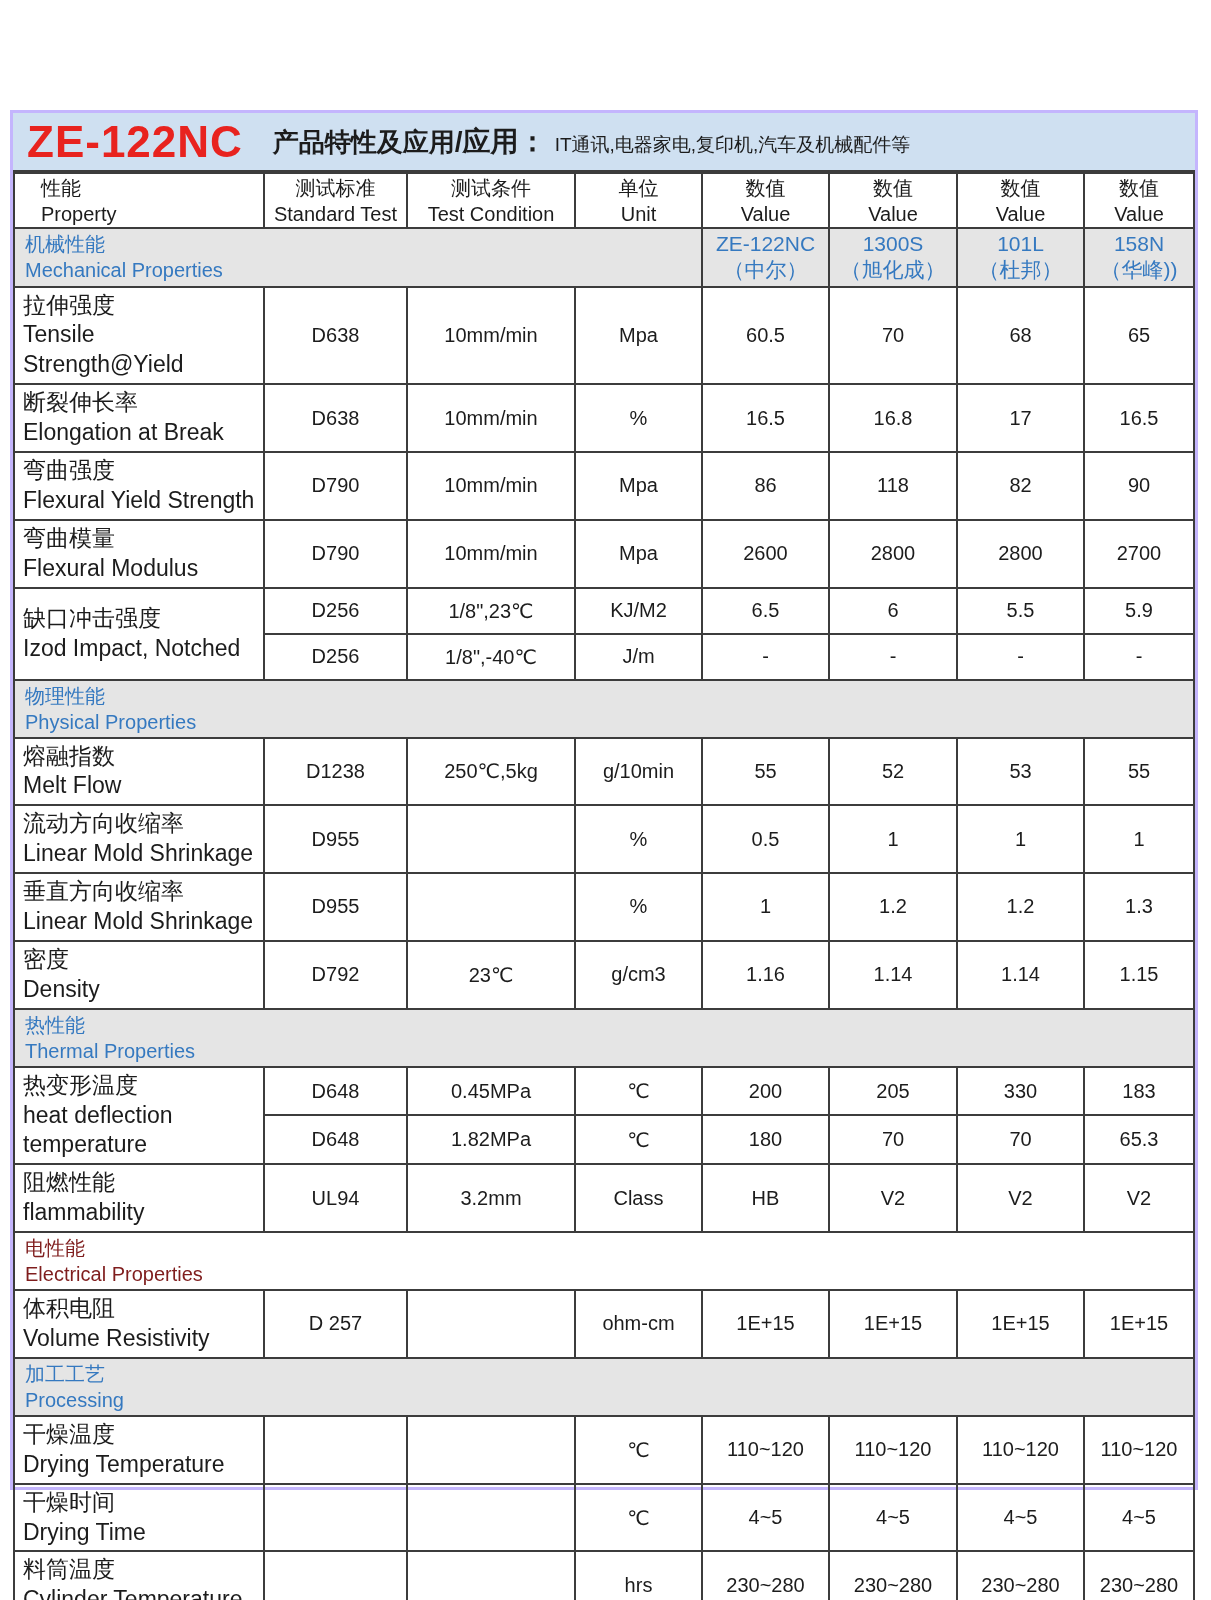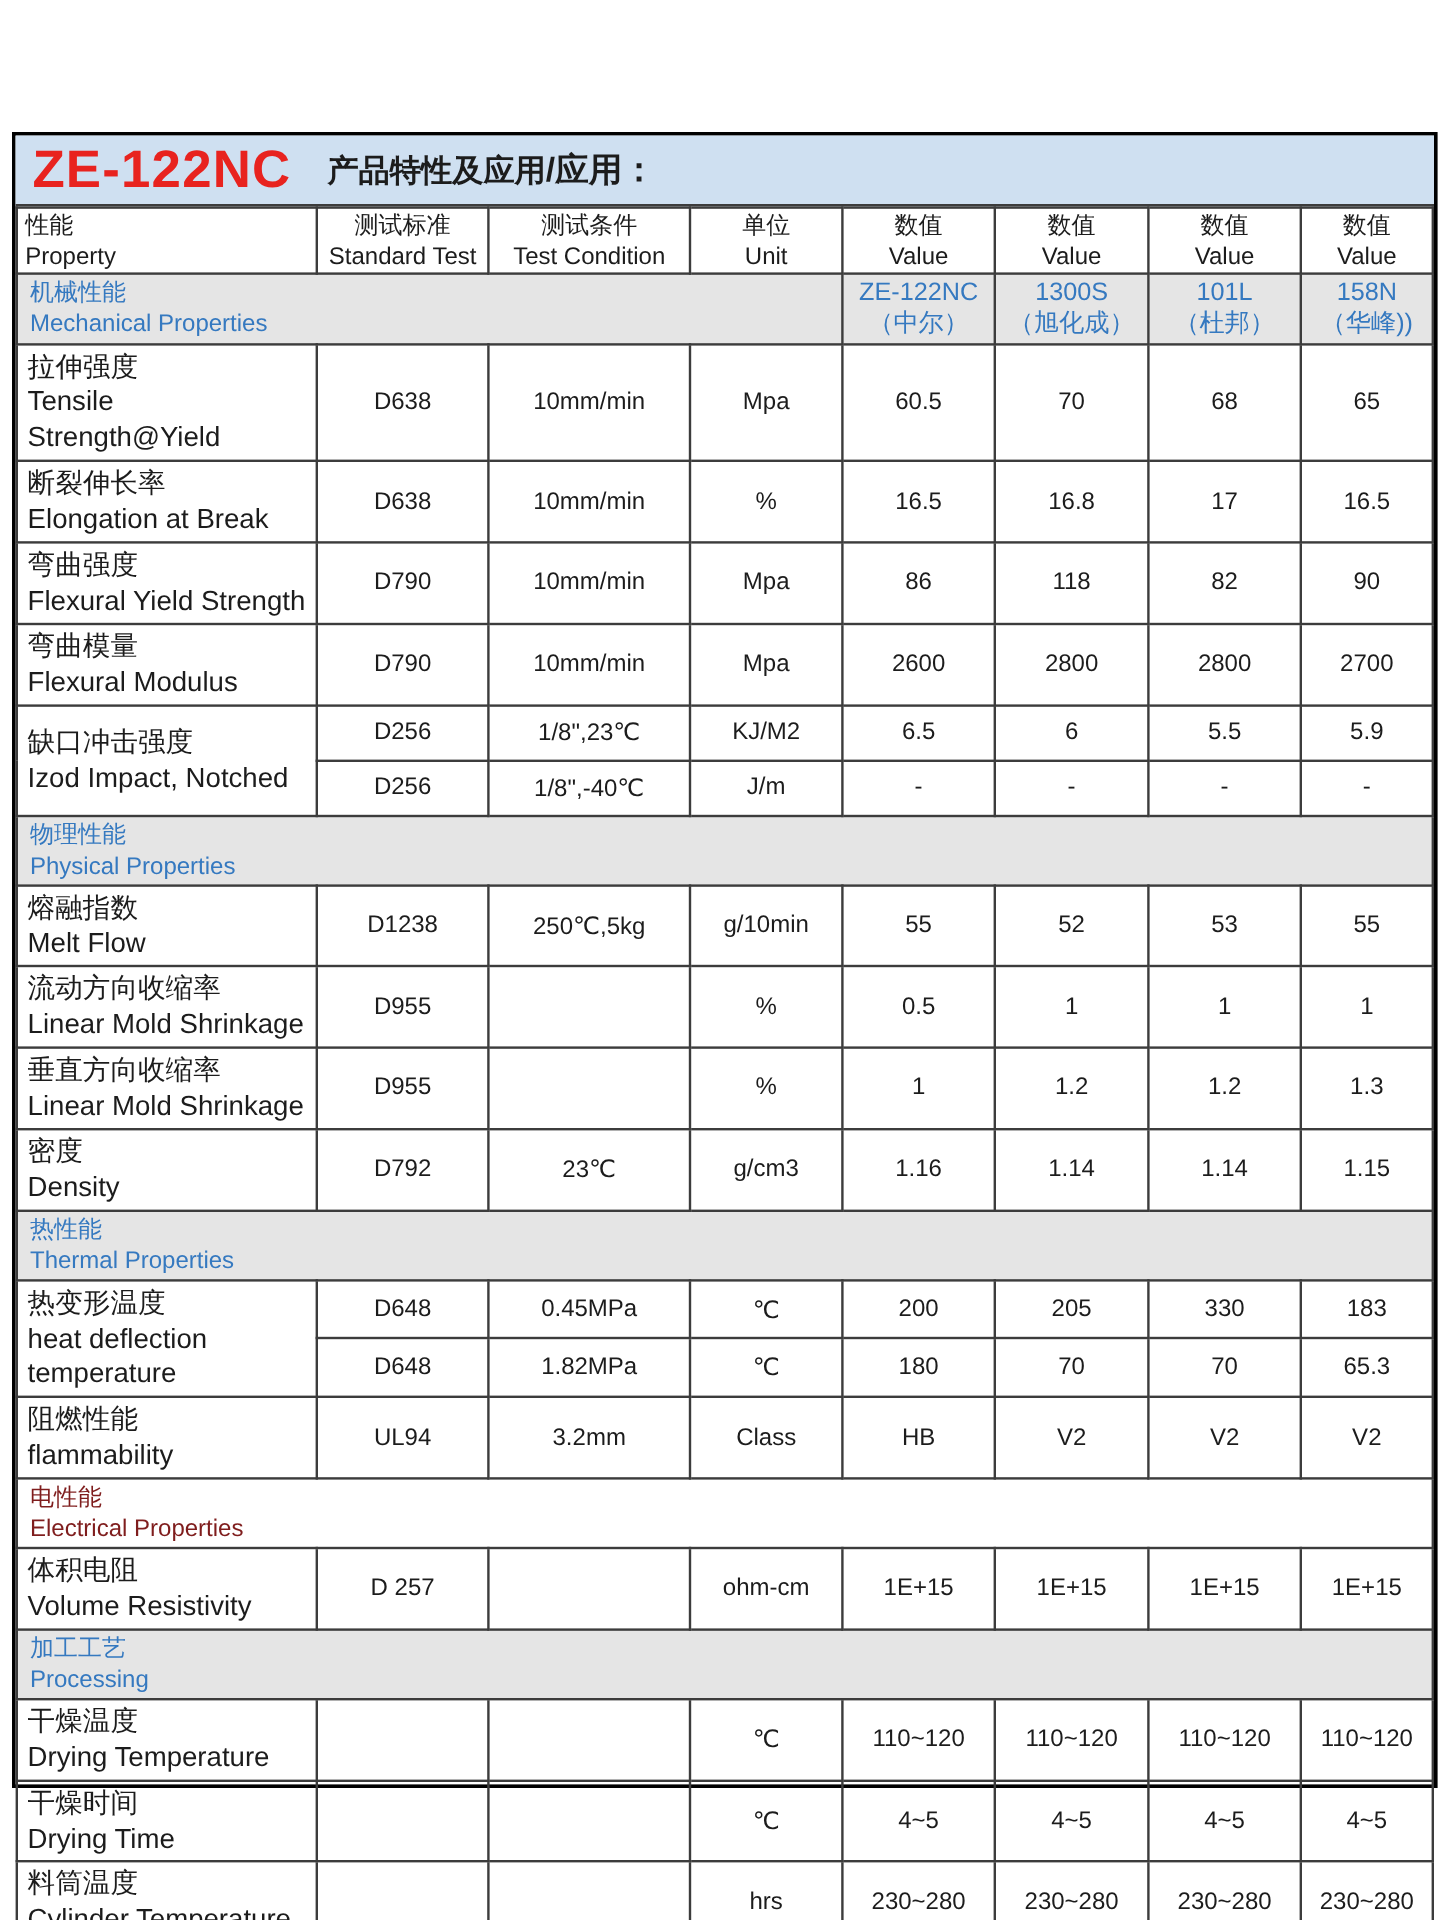--- a/index.html
+++ b/index.html
@@ -10,21 +10,21 @@
     color:#1c1c1c;
   }
   .page-title{
     margin-top:16px; height:92px;
     text-align:center;
     font-size:64px; font-weight:700; letter-spacing:10px;
     color:#3aa2d6;
   }
   .sheet{
     margin:110px 13px 0 10px;
-    border:3px solid #000000;
+    border:3px solid #c4b5fd;
     height:1380px;
     display:flex; flex-direction:column;
     background:#ffffff;
   }
   .product-header{
     height:59px; flex:0 0 59px;
     background:#cfe0f1;
     display:flex; align-items:center;
     padding:0 14px;
     border-bottom:2px solid #3c3c3c;
@@ -42,21 +42,21 @@
     width:100%; border-collapse:collapse; table-layout:fixed;
   }
   table.props th, table.props td{
     border:2px solid #3c3c3c;
     vertical-align:middle;
   }
   .row-colhead{ height:55px; }
   .row-colhead th{
     background:#ffffff; font-weight:400; font-size:20px; text-align:center;
   }
-  .row-colhead th.left{ text-align:left; padding-left:6px; }
+  .row-colhead th.left{ text-align:left; padding-left:26px; }
   .line{ display:block; line-height:1.3; }
 
   .row-data{ height:52px; }
   .row-sub{ height:46px; }
   .prop-cell{ text-align:left; padding:3px 8px; font-size:23px; }
   .center-cell{ text-align:center; font-size:20px; padding:2px 4px; }
 
   .row-section{ height:42px; }
   .row-section td{ border-left:none; border-right:none; }
   .row-section.green{ background:#e5e5e5; }
@@ -73,20 +73,21 @@
 <div class="page">
 
 
   <div class="sheet">
 
     <div class="product-header">
       <span class="product-code">ZE-122NC</span>
       <span class="product-desc">
         <span class="feat">产品特性及应用</span>
         <span class="applabel">/应用：</span>
+        <span class="apps">IT通讯,电器家电,复印机,汽车及机械配件等</span>
       </span>
     </div>
 
     <table class="props">
       <colgroup>
         <col style="width:250px">
         <col style="width:143px">
         <col style="width:168px">
         <col style="width:127px">
         <col style="width:127px">

